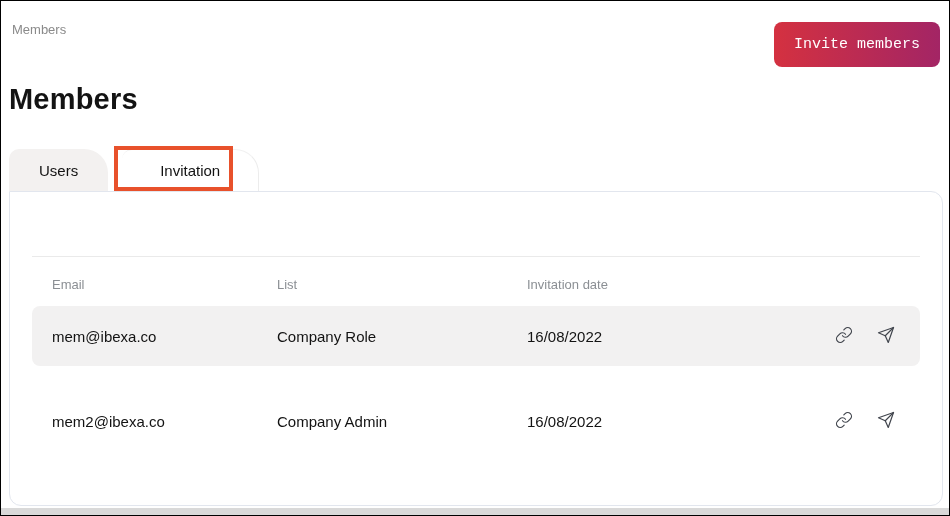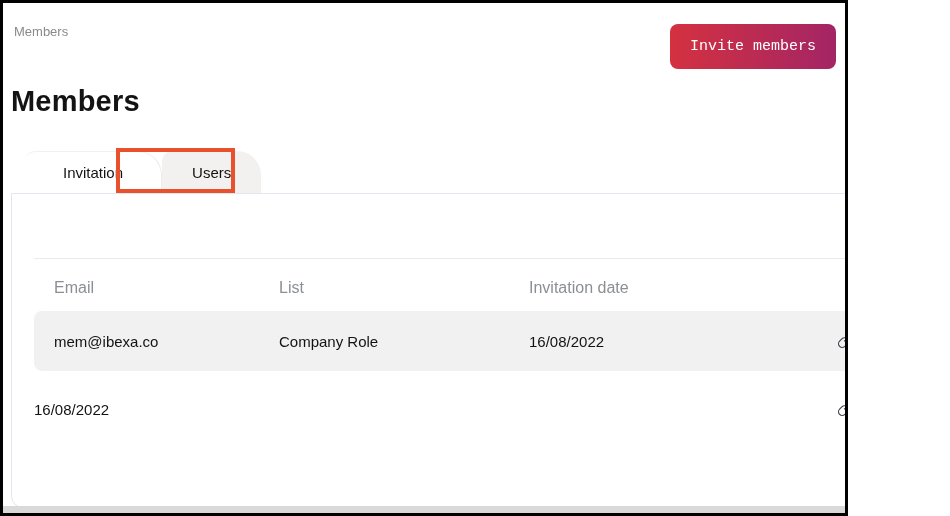--- a/index.html
+++ b/index.html
@@ -1,22 +1,22 @@
 <!DOCTYPE html>
 <html><head>
 <meta charset="utf-8">
 <style>
   * { box-sizing: border-box; margin: 0; padding: 0; }
   html, body { width: 950px; height: 516px; }
   body { font-family: "Liberation Sans", sans-serif; background: #ffffff; }
 
   .screen {
     position: relative;
-    width: 848px; height: 516px;
-    border: 3px solid #000000;
+    width: 950px; height: 516px;
+    border: 1px solid #000000;
     background: #ffffff;
     overflow: hidden;
   }
 
   
   .breadcrumb {
     position: absolute; top: 21px; left: 11px;
     font-size: 13px; color: #8a8a8a;
   }
   .invite-btn {
@@ -66,35 +66,35 @@
     border: 1px solid #e2e6ee;
     border-radius: 0 12px 12px 12px;
     padding: 44px 22px 0 22px;
   }
   .list-title { font-size: 17px; font-weight: 700; color: #131313; }
   .divider { border: none; border-top: 1px solid #eaeaea; margin-top: 20px; }
 
   .thead {
     display: flex; align-items: center;
     padding: 20px 0 14px 0;
-    font-size: 16px; color: #8b8f94;
+    font-size: 13px; color: #8b8f94;
   }
   .col-email { width: 245px; padding-left: 20px; }
   .col-role  { width: 250px; }
   .col-date  { flex: 1; }
   .col-actions {
     width: 110px; display: flex; align-items: center;
     justify-content: flex-end; gap: 22px; padding-right: 24px;
   }
 
   .row {
     display: flex; align-items: center;
     height: 60px; border-radius: 8px;
     font-size: 15px; color: #131313;
-    margin-bottom: 8px;
+    margin-bottom: 25px;
   }
   .row.striped { background: #f2f1f1; }
 
   .icon-btn {
     background: none; border: none; padding: 0;
     width: 20px; height: 20px; cursor: pointer;
     display: flex; align-items: center; justify-content: center;
   }
   .icon-btn svg { stroke: #41454d; fill: none; stroke-width: 1.6; stroke-linecap: round; stroke-linejoin: round; }
 
@@ -108,22 +108,22 @@
 
 <div class="screen">
 
   <div class="breadcrumb">Members</div>
 
   <button class="invite-btn">Invite members</button>
 
   <h1 class="page-title">Members</h1>
 
   <div class="tabs">
+    <div class="tab tab-users">Users</div>
     <div class="tab tab-invitation">Invitation</div>
-    <div class="tab tab-users">Users</div>
   </div>
   <div class="annotation-box"></div>
 
   <div class="card">
 
     <hr class="divider">
 
     <div class="thead">
       <div class="col-email">Email</div>
       <div class="col-role">List</div>
@@ -149,20 +149,22 @@
             <svg width="18" height="18" viewBox="0 0 24 24">
                 <line x1="22" y1="2" x2="11" y2="13"></line>
                 <polygon points="22 2 15 22 11 13 2 9 22 2"></polygon>
               </svg>
           </span>
         </button>
       </div>
     </div>
 
     <div class="row">
+      <div class="col-email">mem2@ibexa.co</div>
+      <div class="col-role">Company Admin</div>
       <div class="col-date">16/08/2022</div>
       <div class="col-actions">
         <button class="icon-btn" title="">
           <span>
             <svg width="18" height="18" viewBox="0 0 24 24">
                 <path d="M10 13a5 5 0 0 0 7.54.54l3-3a5 5 0 0 0-7.07-7.07l-1.72 1.71"></path>
                 <path d="M14 11a5 5 0 0 0-7.54-.54l-3 3a5 5 0 0 0 7.07 7.07l1.71-1.71"></path>
               </svg>
           </span>
         </button>

